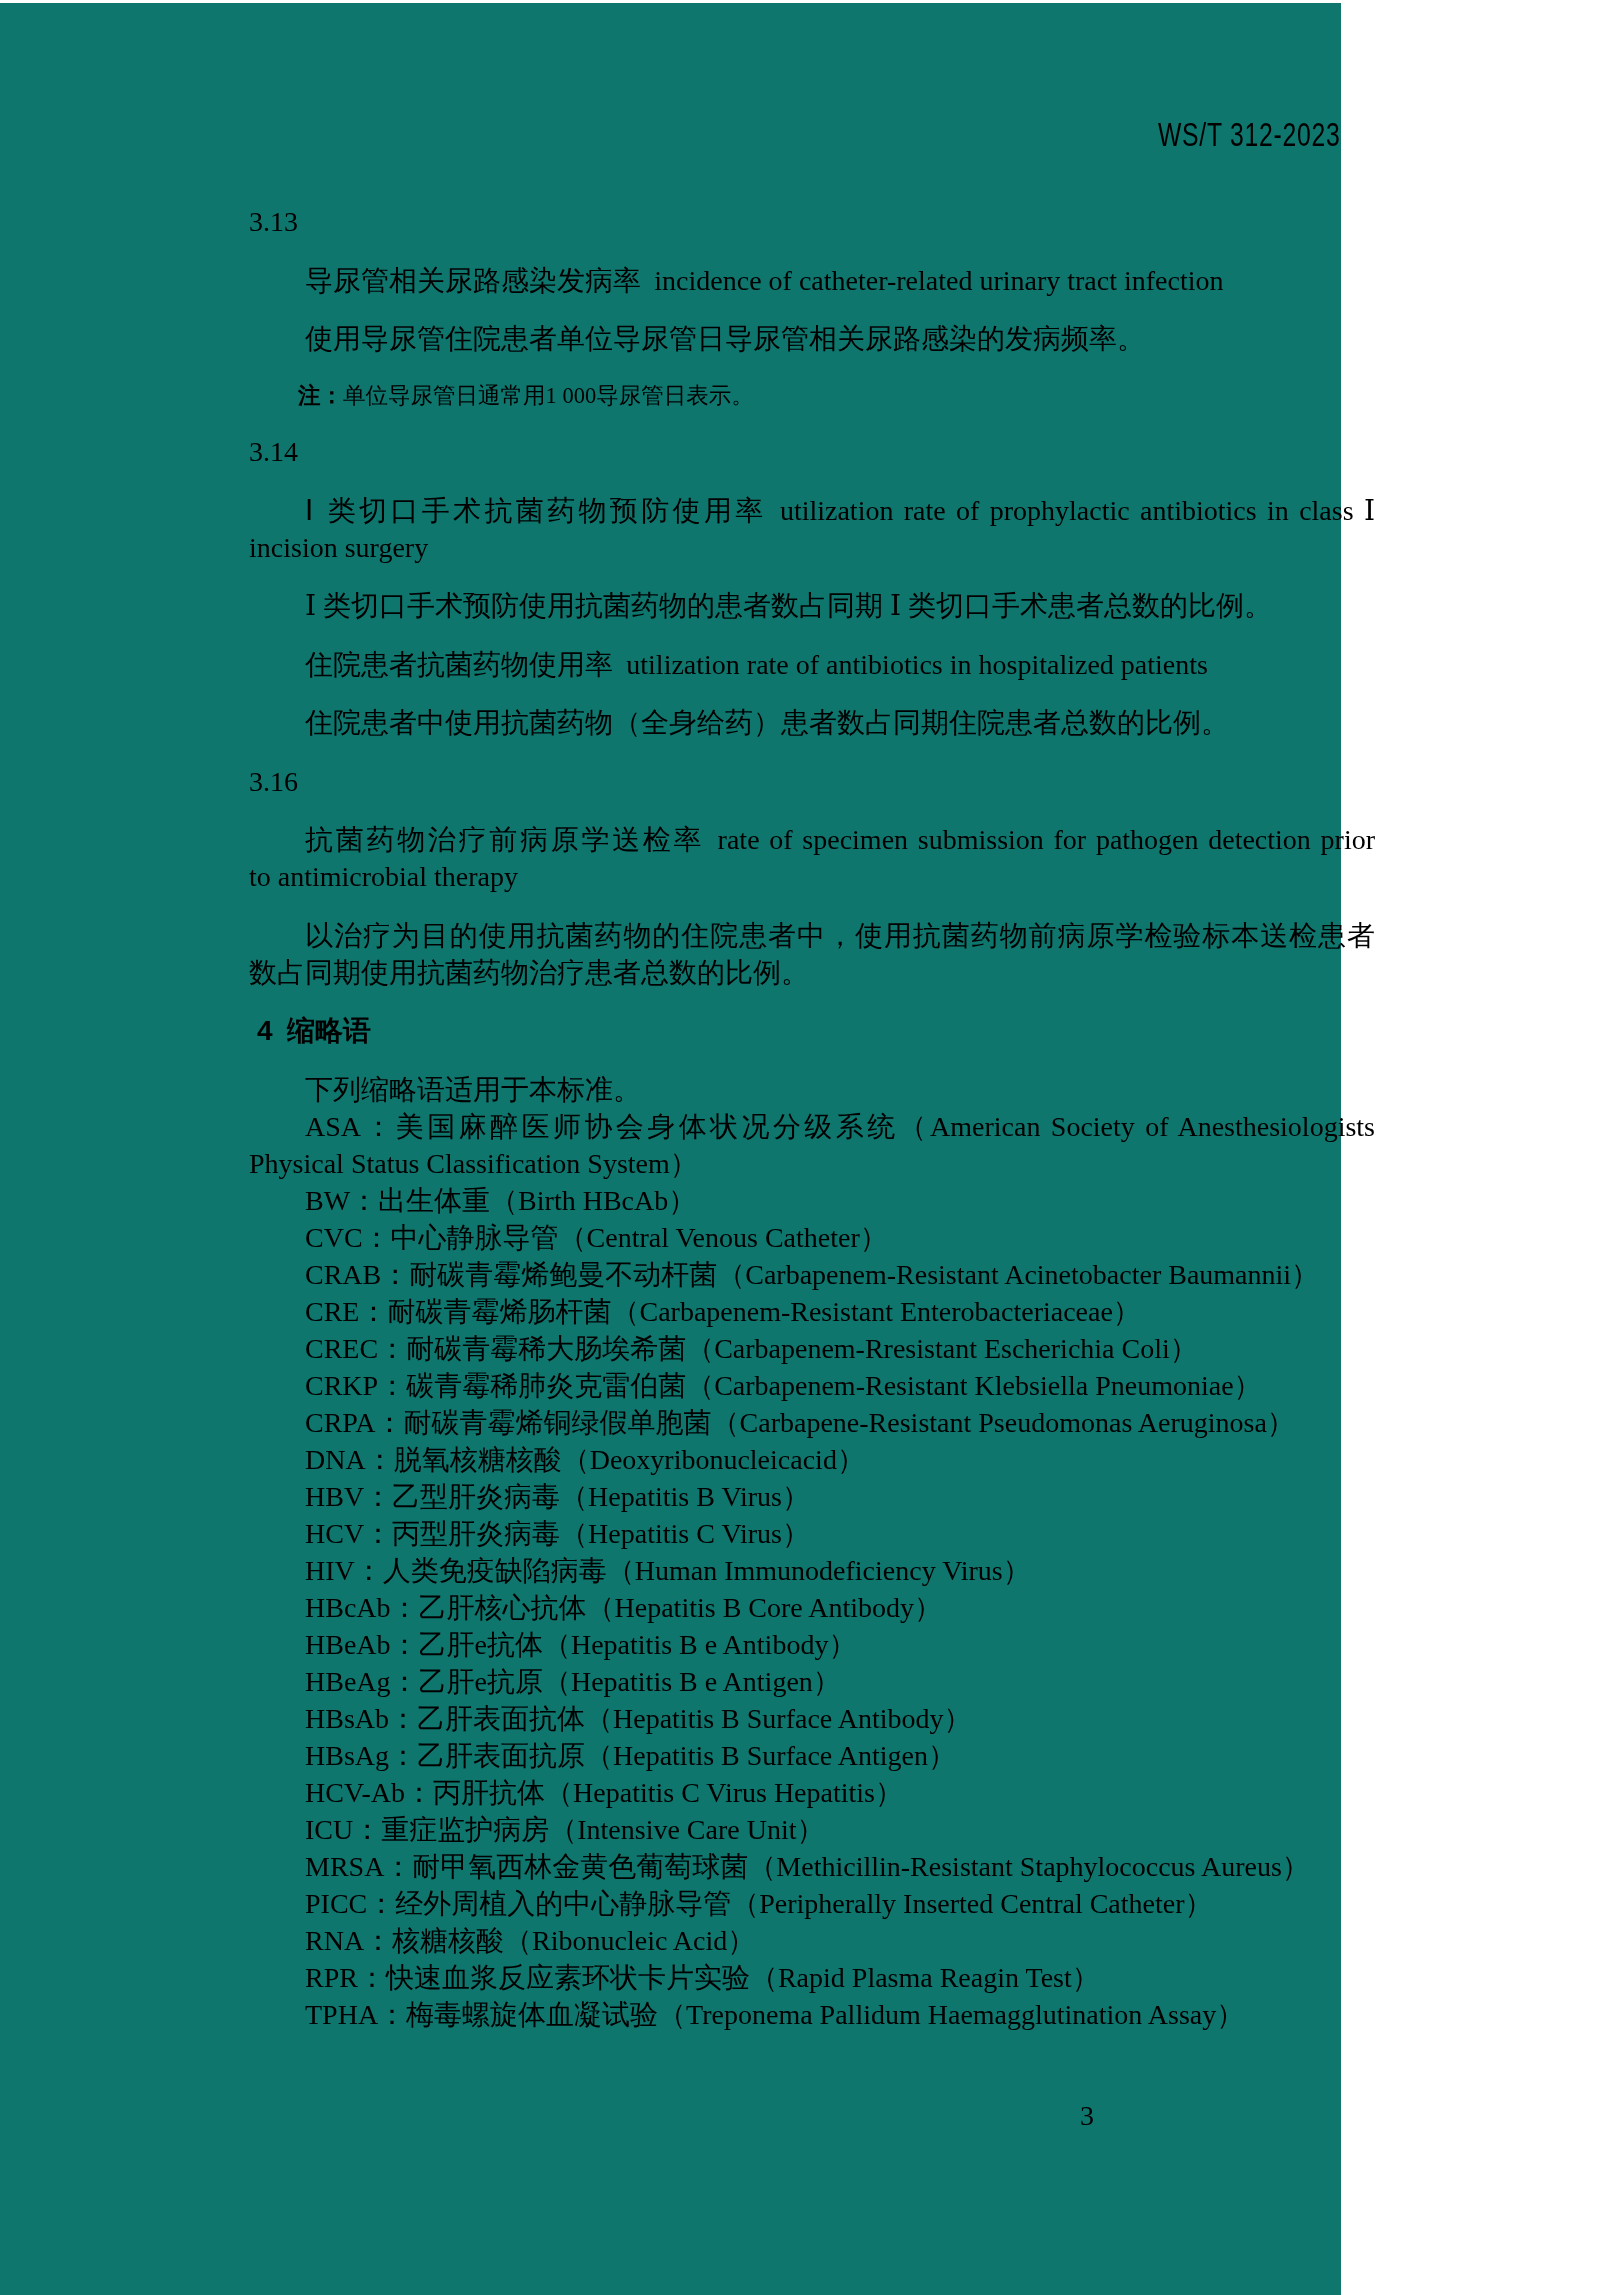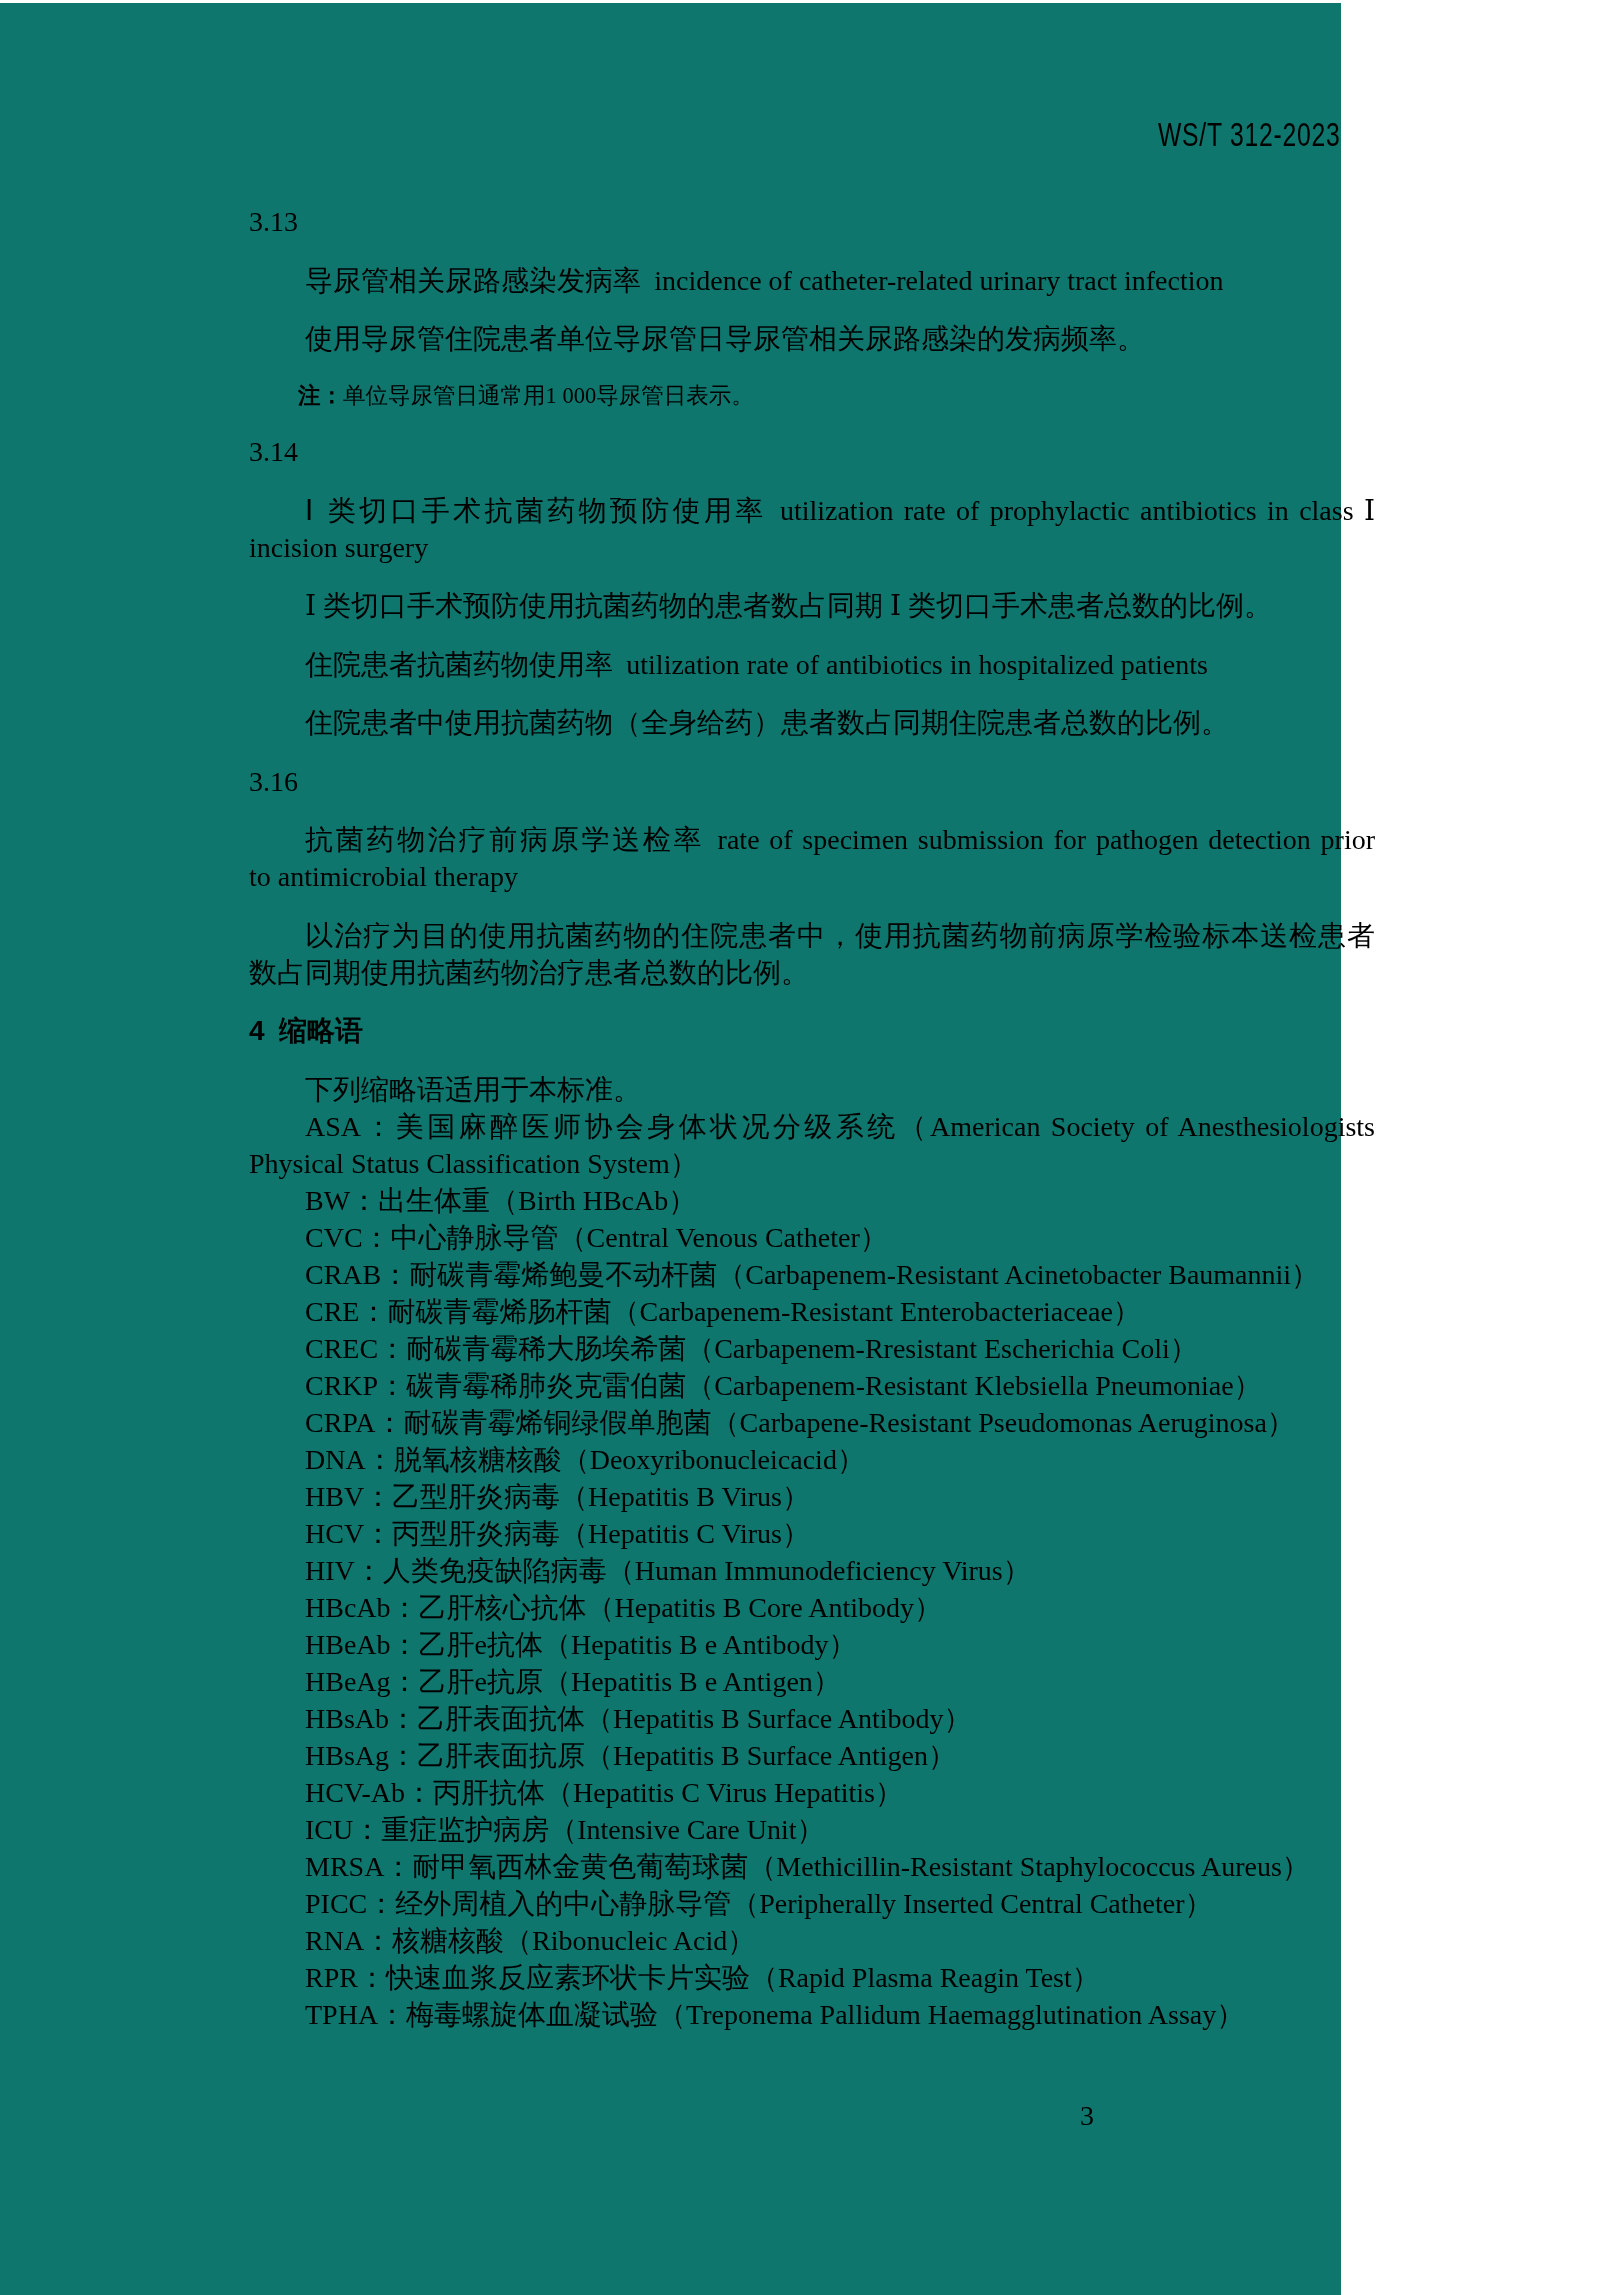--- a/index.html
+++ b/index.html
@@ -43,21 +43,21 @@
   }
   .en-term { margin-left: 13.3px; }
   .note-line { font-size: 22.5px; line-height: 33px; text-indent: 49px; }
   .note-label {
     font-family: "Liberation Sans", "DejaVu Sans", sans-serif;
     font-weight: 700;
   }
   .h4 {
     font-family: "Liberation Sans", "DejaVu Sans", sans-serif;
     font-weight: 700;
-    font-size: 28px; line-height: 37px;
+    font-size: 28px; line-height: 37px; margin-left: 8px;
   }
   .h4-num { margin-right: 14.3px; }
   .pgnum {
     position: absolute; top: 2094px; right: 247px;
     font-size: 28px; line-height: 37px;
   }
 </style>
 </head>
 <body>
 

